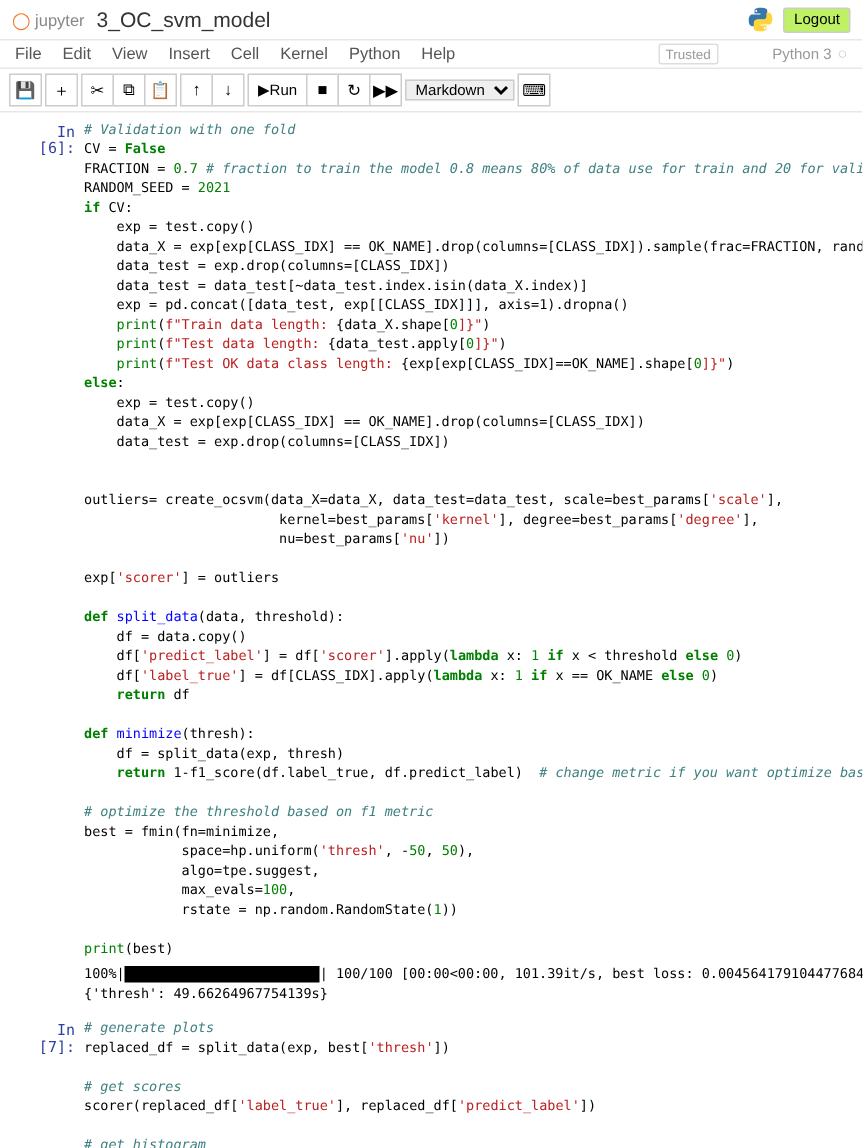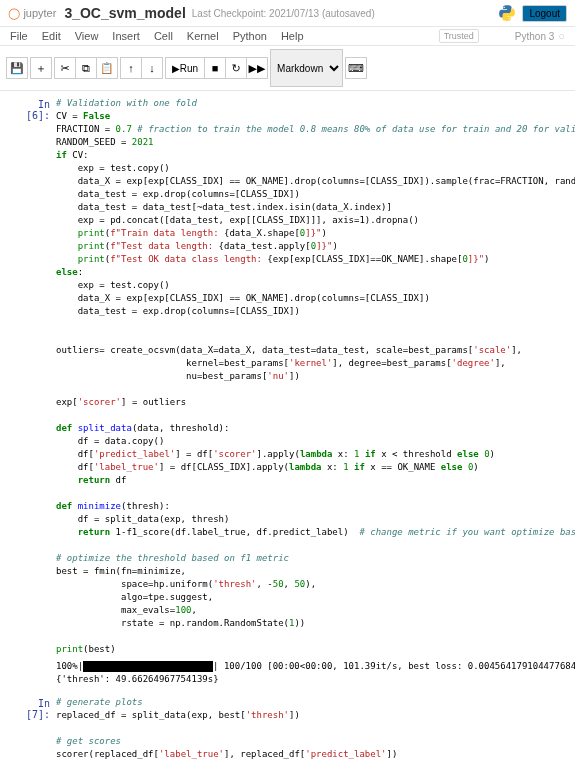--- a/index.html
+++ b/index.html
@@ -1,54 +1,53 @@
 <!DOCTYPE html>
 <html><head>
 <meta charset="utf-8">
 <style>
 * { box-sizing: border-box; margin: 0; padding: 0; }
 body { font-family: "Helvetica Neue", Helvetica, Arial, sans-serif; font-size: 13px; color: #000; background: #fff; width: 575px; }
 .header { display: flex; align-items: center; padding: 4px 8px; border-bottom: 1px solid #e7e7e7; }
 .logo { font-size: 11px; color: #888; margin-right: 8px; }
 .logo-j { color: #f37626; }
-.title { font-size: 14px; font-weight: 700; color: #333; }
+.title { font-size: 14px; font-weight: 400; color: #333; }
 .checkpoint { font-size: 10px; color: #999; margin-left: 6px; }
 .spacer { flex: 1; }
 .pylogo { width: 18px; height: 18px; margin-right: 6px; }
-.logout-btn { font-size: 10px; border: 1px solid #ccc; background: #0369a1; padding: 2px 6px; border-radius: 2px; cursor: pointer; }
+.logout-btn { font-size: 10px; border: 1px solid #ccc; background: #bef264; padding: 2px 6px; border-radius: 2px; cursor: pointer; }
 .menubar { display: flex; align-items: center; padding: 2px 10px; border-bottom: 1px solid #e7e7e7; font-size: 11px; color: #555; }
 .menubar .menu-item { margin-right: 14px; cursor: pointer; }
 .kernel-info { font-size: 10px; color: #999; padding-left: 28px; }
 .trusted { font-size: 9px; color: #999; border: 1px solid #ddd; padding: 1px 4px; border-radius: 2px; margin-right: 8px; }
 .toolbar { display: flex; align-items: center; padding: 3px 6px; border-bottom: 1px solid #e7e7e7; gap: 2px; }
 .tb-group { display: flex; gap: 0; }
 .tb-btn { width: 22px; height: 22px; border: 1px solid #ccc; background: #fff; display: flex; align-items: center; justify-content: center; font-size: 11px; cursor: pointer; }
 .tb-group .tb-btn:not(:first-child) { margin-left: -1px; }
 .tb-run { width: auto; padding: 0 6px; font-size: 10px; }
-.tb-select { font-size: 10px; border: 1px solid #ccc; height: 38px; padding: 0 2px; }
+.tb-select { font-size: 10px; border: 1px solid #ccc; height: 14px; padding: 0 2px; }
 .notebook { padding: 6px 0; }
 .cell { display: flex; margin-bottom: 4px; }
 .prompt { width: 56px; text-align: right; font-family: monospace; font-size: 10px; color: #303F9F; padding: 2px 6px 0 12px; flex-shrink: 0; }
 .input-area { flex: 1; font-family: monospace; font-size: 9px; line-height: 13px; white-space: pre; overflow: hidden; }
 .c-comment { color: #408080; font-style: italic; }
 .c-keyword { color: #008000; font-weight: bold; }
 .c-str { color: #BA2121; }
 .c-num { color: #008000; }
 .c-builtin { color: #008000; }
 .c-def { color: #0000FF; }
 .output-area { margin-left: 56px; font-family: monospace; font-size: 9px; line-height: 13px; white-space: pre; }
 .progress-bar { display: inline-block; width: 130px; height: 11px; background: #000; vertical-align: middle; }
 </style>
 </head>
 <body>
 
 <div class="header">
   <span class="logo"><span class="logo-j">◯</span> <span>jupyter</span></span>
   <span class="title">3_OC_svm_model</span>
-  <span class="checkpoint">Last Checkpoint: 2021/07/13 (autosaved)</span>
   <span class="spacer"></span>
   <span class="pylogo">
     <svg viewBox="0 0 32 32">
         <path fill="#3776ab" d="M16 2c-7 0-7 3-7 3v4h7v1H6s-4 0-4 7 4 7 4 7h3v-4s0-4 4-4h7s4 0 4-4V5s0-3-8-3z"></path>
         <circle cx="11" cy="6" r="1.2" fill="#fff"></circle>
         <path fill="#ffd43b" d="M16 30c7 0 7-3 7-3v-4h-7v-1h10s4 0 4-7-4-7-4-7h-3v4s0 4-4 4h-7s-4 0-4 4v7s0 3 8 3z"></path>
         <circle cx="21" cy="26" r="1.2" fill="#fff"></circle>
       </svg>
   </span>
   <button class="logout-btn">Logout</button>

